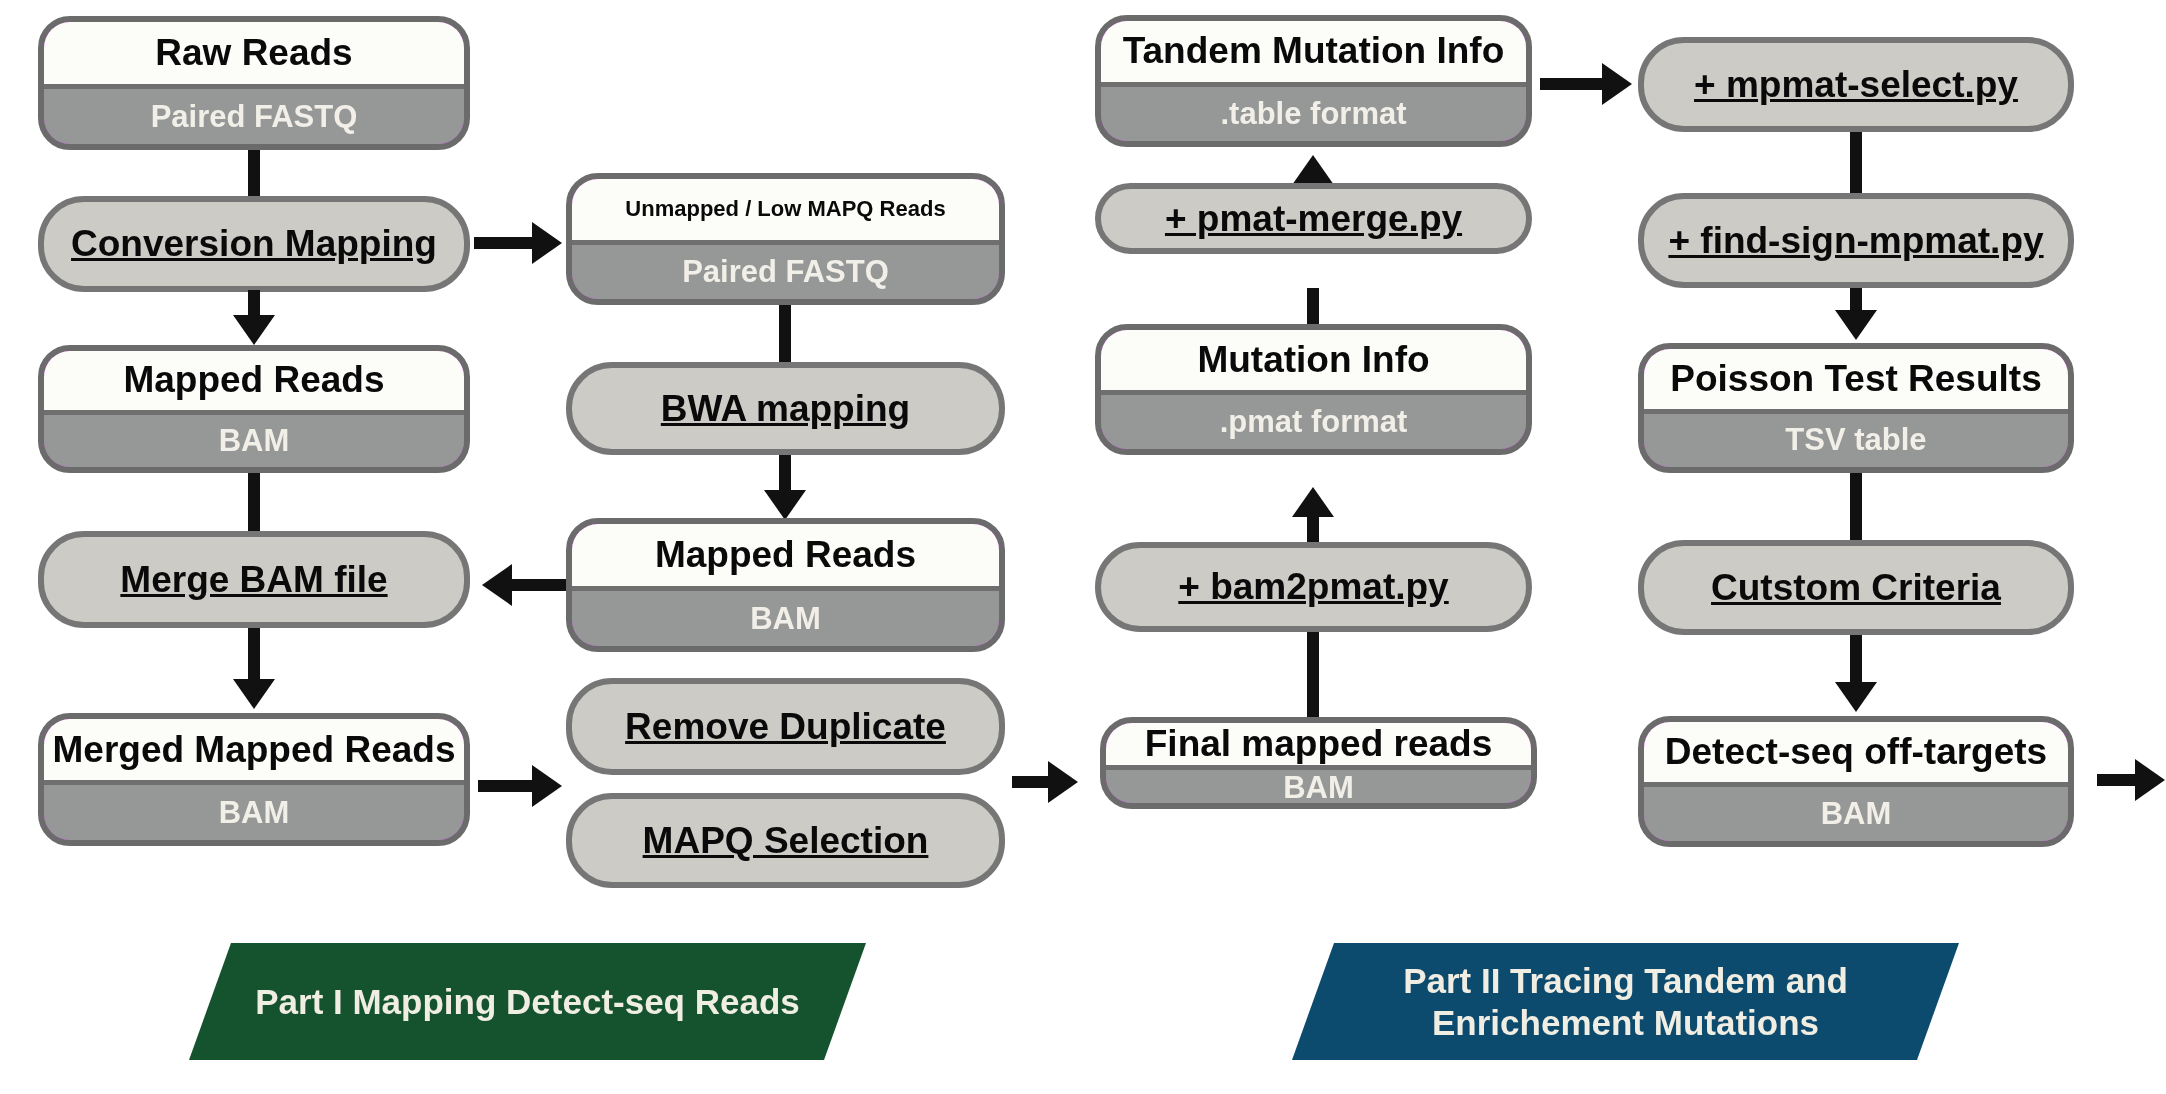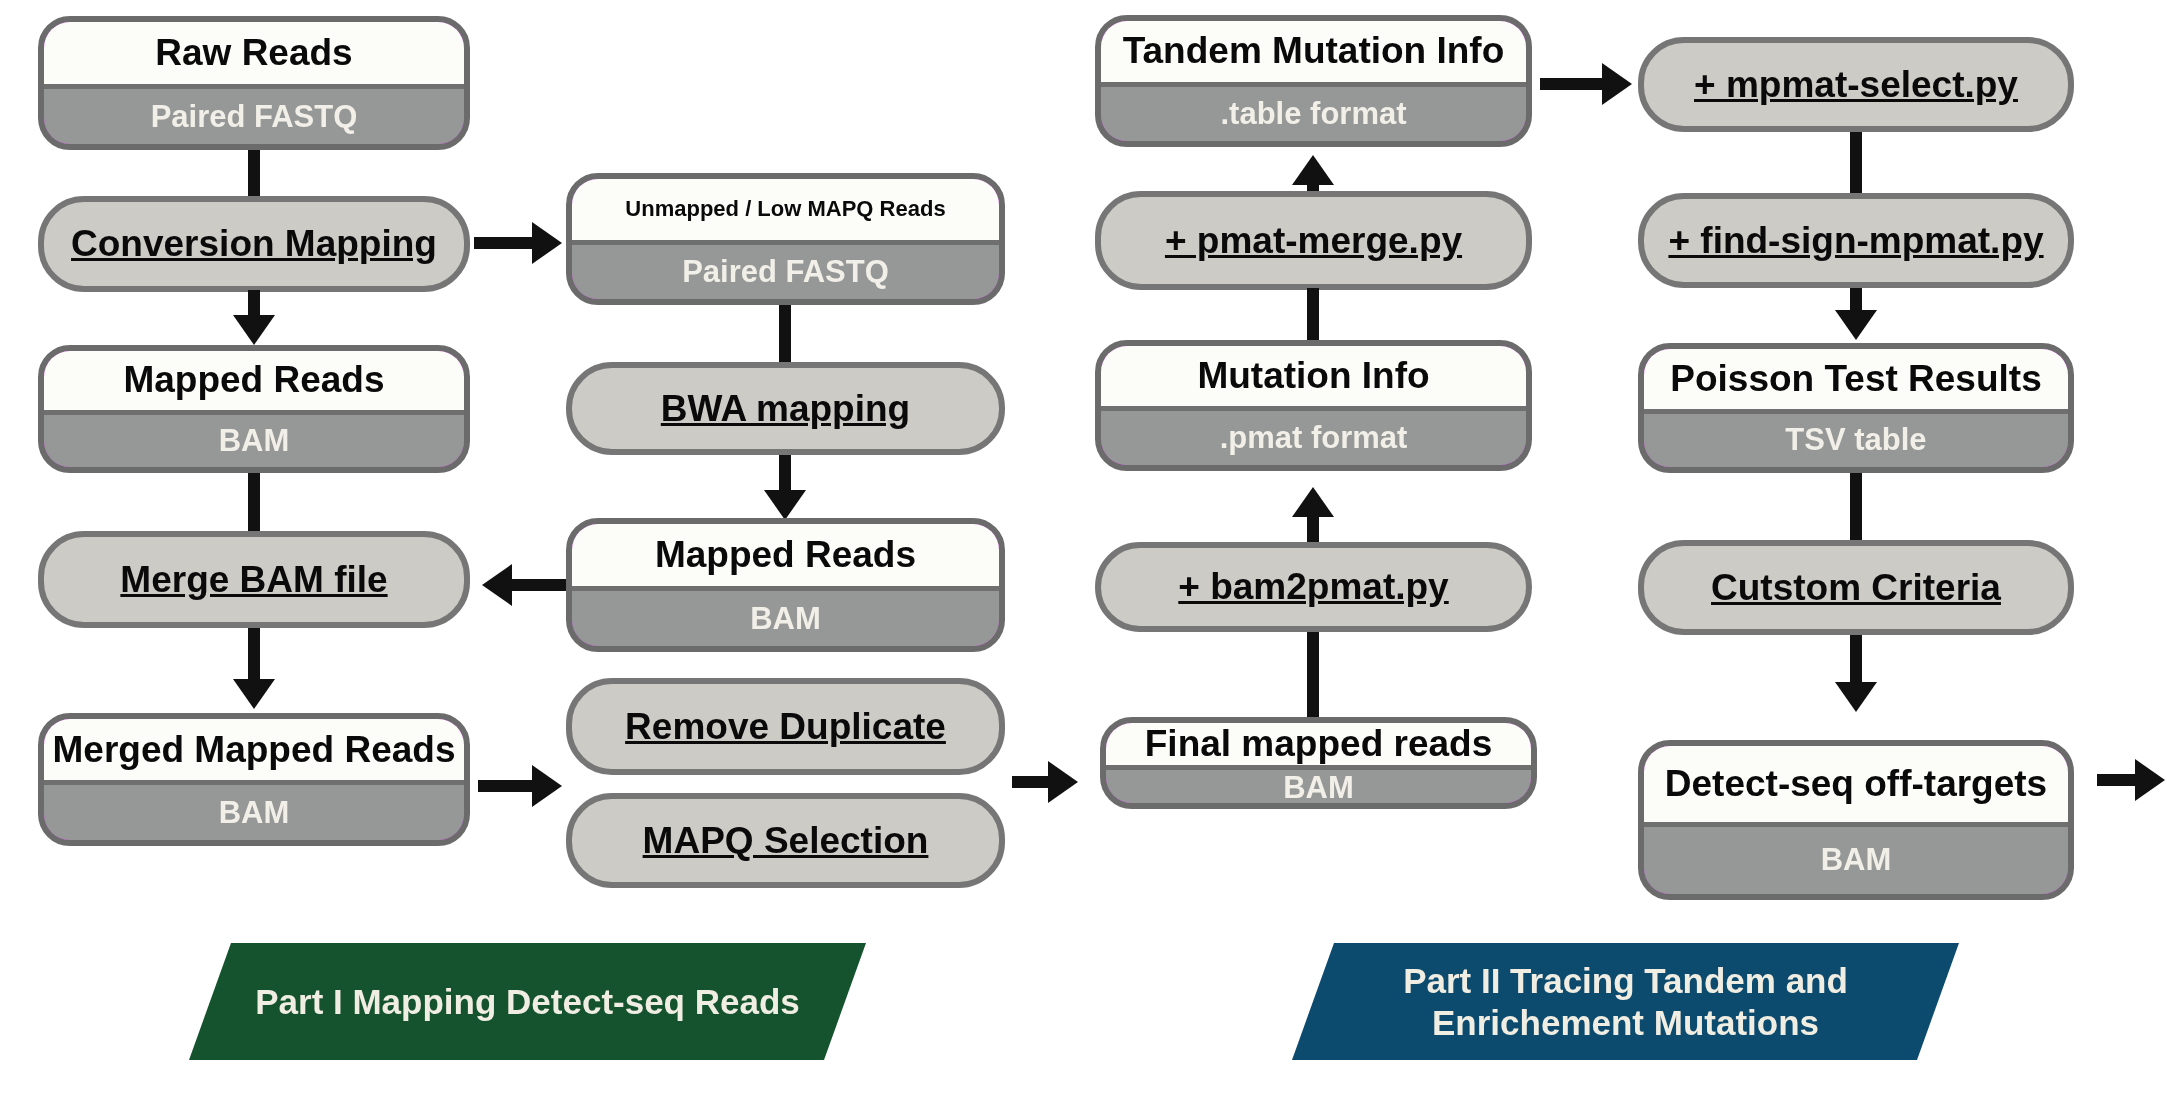--- a/index.html
+++ b/index.html
@@ -103,24 +103,24 @@
   <div class="head right" style="left:1048px;top:761px"></div>
 
   <div class="dbox" style="left:1095px;top:15px;width:437px;height:132px">
     <div class="top">Tandem Mutation Info</div>
     <div class="bottom">.table format</div>
   </div>
 
   <div class="head up" style="left:1292px;top:155px"></div>
   <div class="stem" style="left:1307px;top:185px;width:12px;height:12px"></div>
 
-  <div class="pbox" style="left:1095px;top:191px;width:437px;height:99px">+ pmat-merge.py</div>
+  <div class="pbox" style="left:1095px;top:183px;width:437px;height:71px">+ pmat-merge.py</div>
   <div class="stem" style="left:1307px;top:288px;width:12px;height:52px"></div>
 
-  <div class="dbox" style="left:1095px;top:340px;width:437px;height:131px">
+  <div class="dbox" style="left:1095px;top:324px;width:437px;height:131px">
     <div class="top">Mutation Info</div>
     <div class="bottom">.pmat format</div>
   </div>
 
   <div class="head up" style="left:1292px;top:487px"></div>
   <div class="stem" style="left:1307px;top:517px;width:12px;height:25px"></div>
 
   <div class="pbox" style="left:1095px;top:542px;width:437px;height:90px">+ bam2pmat.py</div>
   <div class="stem" style="left:1307px;top:632px;width:12px;height:85px"></div>
 
@@ -142,21 +142,21 @@
   <div class="dbox" style="left:1638px;top:343px;width:436px;height:130px">
     <div class="top">Poisson Test Results</div>
     <div class="bottom">TSV table</div>
   </div>
   <div class="stem" style="left:1850px;top:473px;width:12px;height:67px"></div>
 
   <div class="pbox" style="left:1638px;top:540px;width:436px;height:95px">Cutstom Criteria</div>
   <div class="stem" style="left:1850px;top:635px;width:12px;height:47px"></div>
   <div class="head down" style="left:1835px;top:682px"></div>
 
-  <div class="dbox" style="left:1638px;top:740px;width:436px;height:160px">
+  <div class="dbox" style="left:1638px;top:716px;width:436px;height:131px">
     <div class="top">Detect-seq off-targets</div>
     <div class="bottom">BAM</div>
   </div>
 
   <div class="stem" style="left:2097px;top:774px;width:38px;height:12px"></div>
   <div class="head right" style="left:2135px;top:759px"></div>
 
   <div class="banner" style="left: 189px; top: 943px; width: 677px; height: 117px; background: #14532d;">
     <div>Part I Mapping Detect-seq Reads</div>
   </div>

